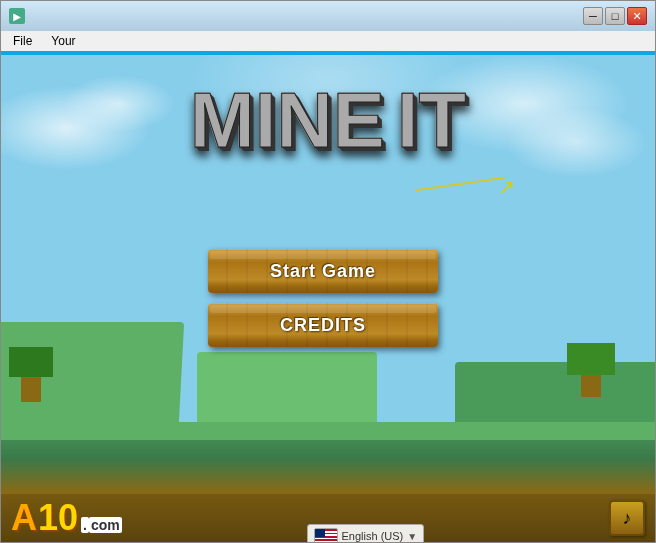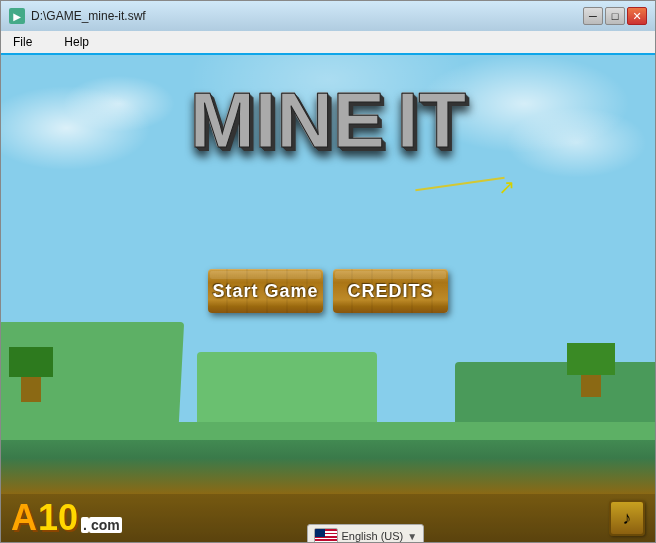--- a/index.html
+++ b/index.html
@@ -14,21 +14,21 @@
     }
     .title-bar-left { display: flex; align-items: center; gap: 6px; }
     .title-bar-icon { width: 16px; height: 16px; background: #4a8; border-radius: 2px; display: flex; align-items: center; justify-content: center; font-size: 10px; color: #fff; }
     .title-bar-title { font-size: 12px; color: #222; }
     .title-bar-controls { display: flex; gap: 2px; }
     .tb-btn { width: 20px; height: 18px; border: 1px solid #888; background: linear-gradient(to bottom, #ddd, #bbb); cursor: pointer; display: flex; align-items: center; justify-content: center; font-size: 11px; border-radius: 2px; }
     .tb-btn.close { background: linear-gradient(to bottom, #e74, #c33); color: #fff; border-color: #a22; }
 
     .menu-bar {
       background: #f0f0f0; height: 24px; display: flex; align-items: center; padding: 0 4px;
-      border-bottom: 2px solid #0ea5e9; flex-shrink: 0; gap: 16px;
+      border-bottom: 4px solid #0ea5e9; flex-shrink: 0; gap: 3px;
     }
     .menu-item { padding: 2px 8px; font-size: 12px; cursor: pointer; border-radius: 2px; }
 
     
     .game-area {
       flex: 1; position: relative; overflow: hidden;
       background: linear-gradient(to bottom, #87ceeb 0%, #a8d8ea 30%, #7ec88e 55%, #4a9a5a 75%, #3a7a4a 100%);
     }
 
     
@@ -77,21 +77,21 @@
       width: 90px; height: 2px; background: #d4c832; position: absolute; top: 8px; left: 0;
       transform: rotate(-8deg);
     }
     .cursor-arrow {
       position: absolute; right: 0; top: 0; font-size: 20px; color: #d4d000;
     }
 
     
     .buttons-area {
       position: absolute; left: 50%; transform: translateX(-50%);
-      top: 214px; display: flex; flex-direction: row; gap: 10px; align-items: flex-start;
+      top: 194px; display: flex; flex-direction: column; gap: 10px; align-items: flex-start;
       width: 240px;
     }
 
     .wood-btn {
       width: 230px; height: 44px;
       background: linear-gradient(to bottom,
         #c8922a 0%, #b8821a 15%,
         #a87210 30%, #b88220 50%,
         #c8922a 70%, #a87210 85%, #986010 100%);
       border: none; border-radius: 4px;
@@ -197,32 +197,31 @@
     }
   </style>
 </head>
 <body>
 
 <div class="window">
 
   <div class="title-bar">
     <div class="title-bar-left">
       <div class="title-bar-icon">▶</div>
-      <span class="title-bar-title">D:\GAME_mine-it.swf</span>
     </div>
     <div class="title-bar-controls">
       <div class="tb-btn">─</div>
       <div class="tb-btn">□</div>
       <div class="tb-btn close">✕</div>
     </div>
   </div>
 
   <div class="menu-bar">
     <div class="menu-item">File</div>
-    <div class="menu-item">Help</div>
+    <div class="menu-item">Your</div>
   </div>
 
   <div class="game-area">
     <div class="sky-bg"></div>
 
     <div class="landscape">
       <div class="hill1"></div>
       <div class="hill2"></div>
       <div class="hill3"></div>
       <div class="water"></div>

